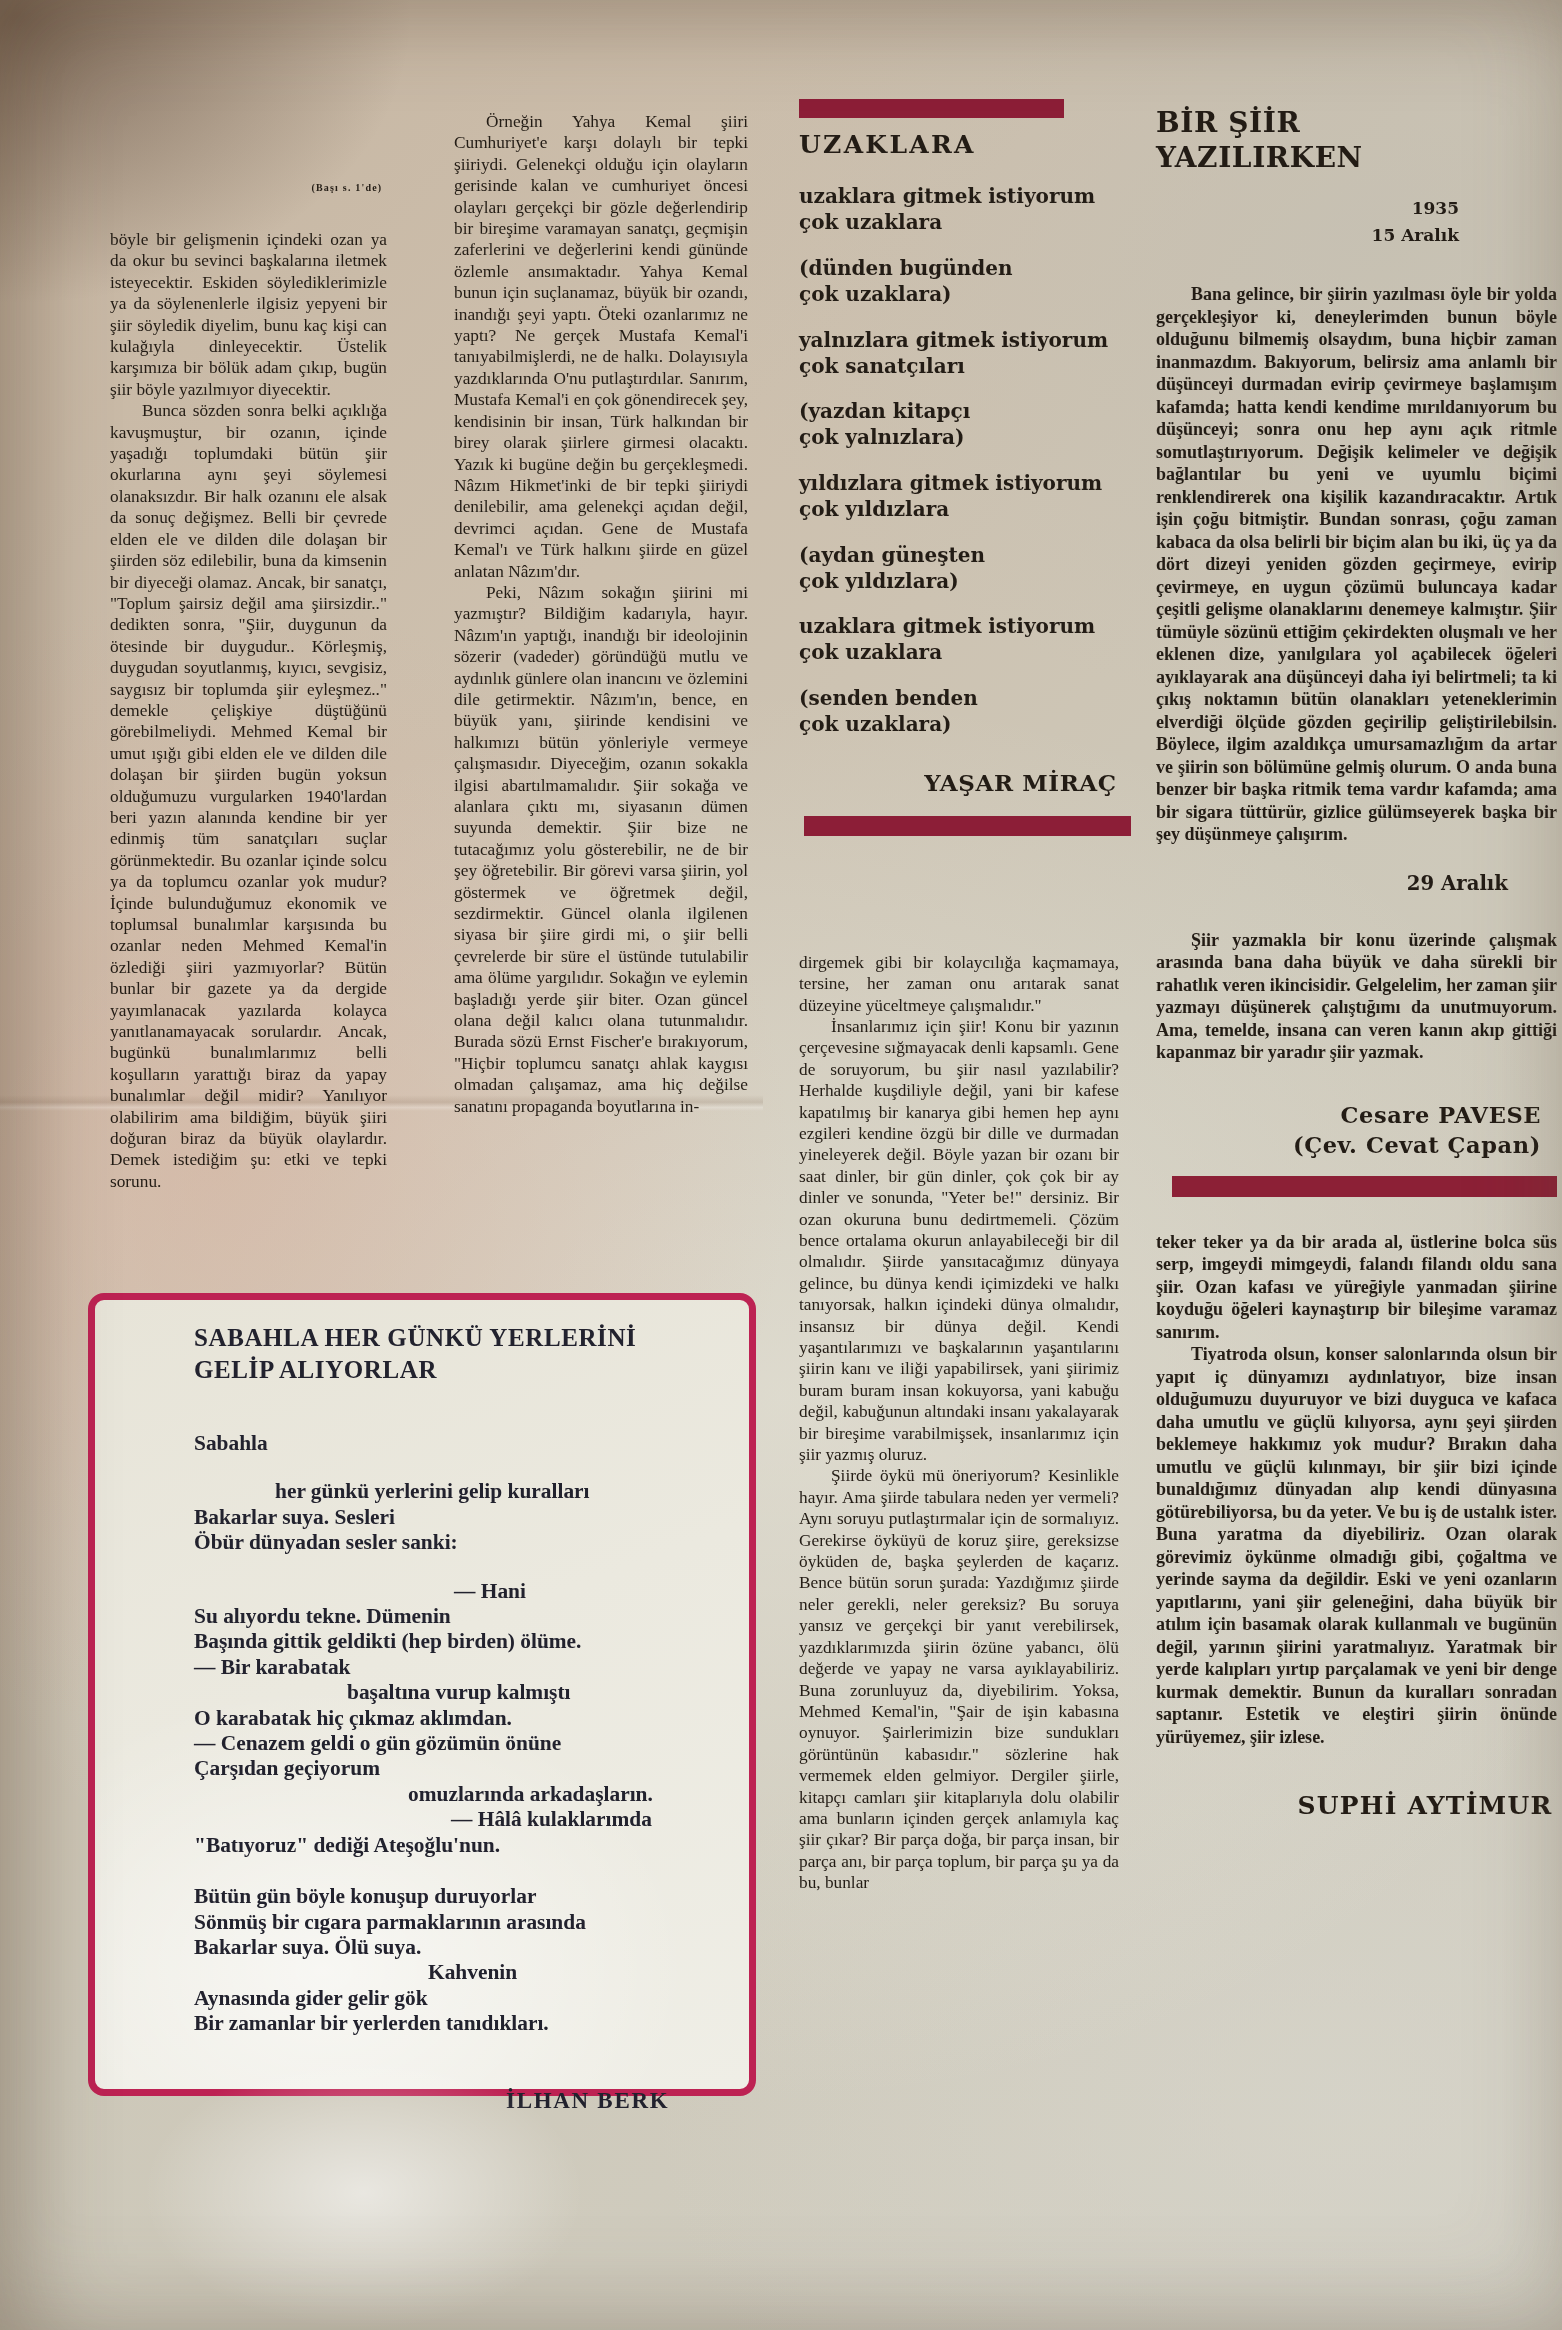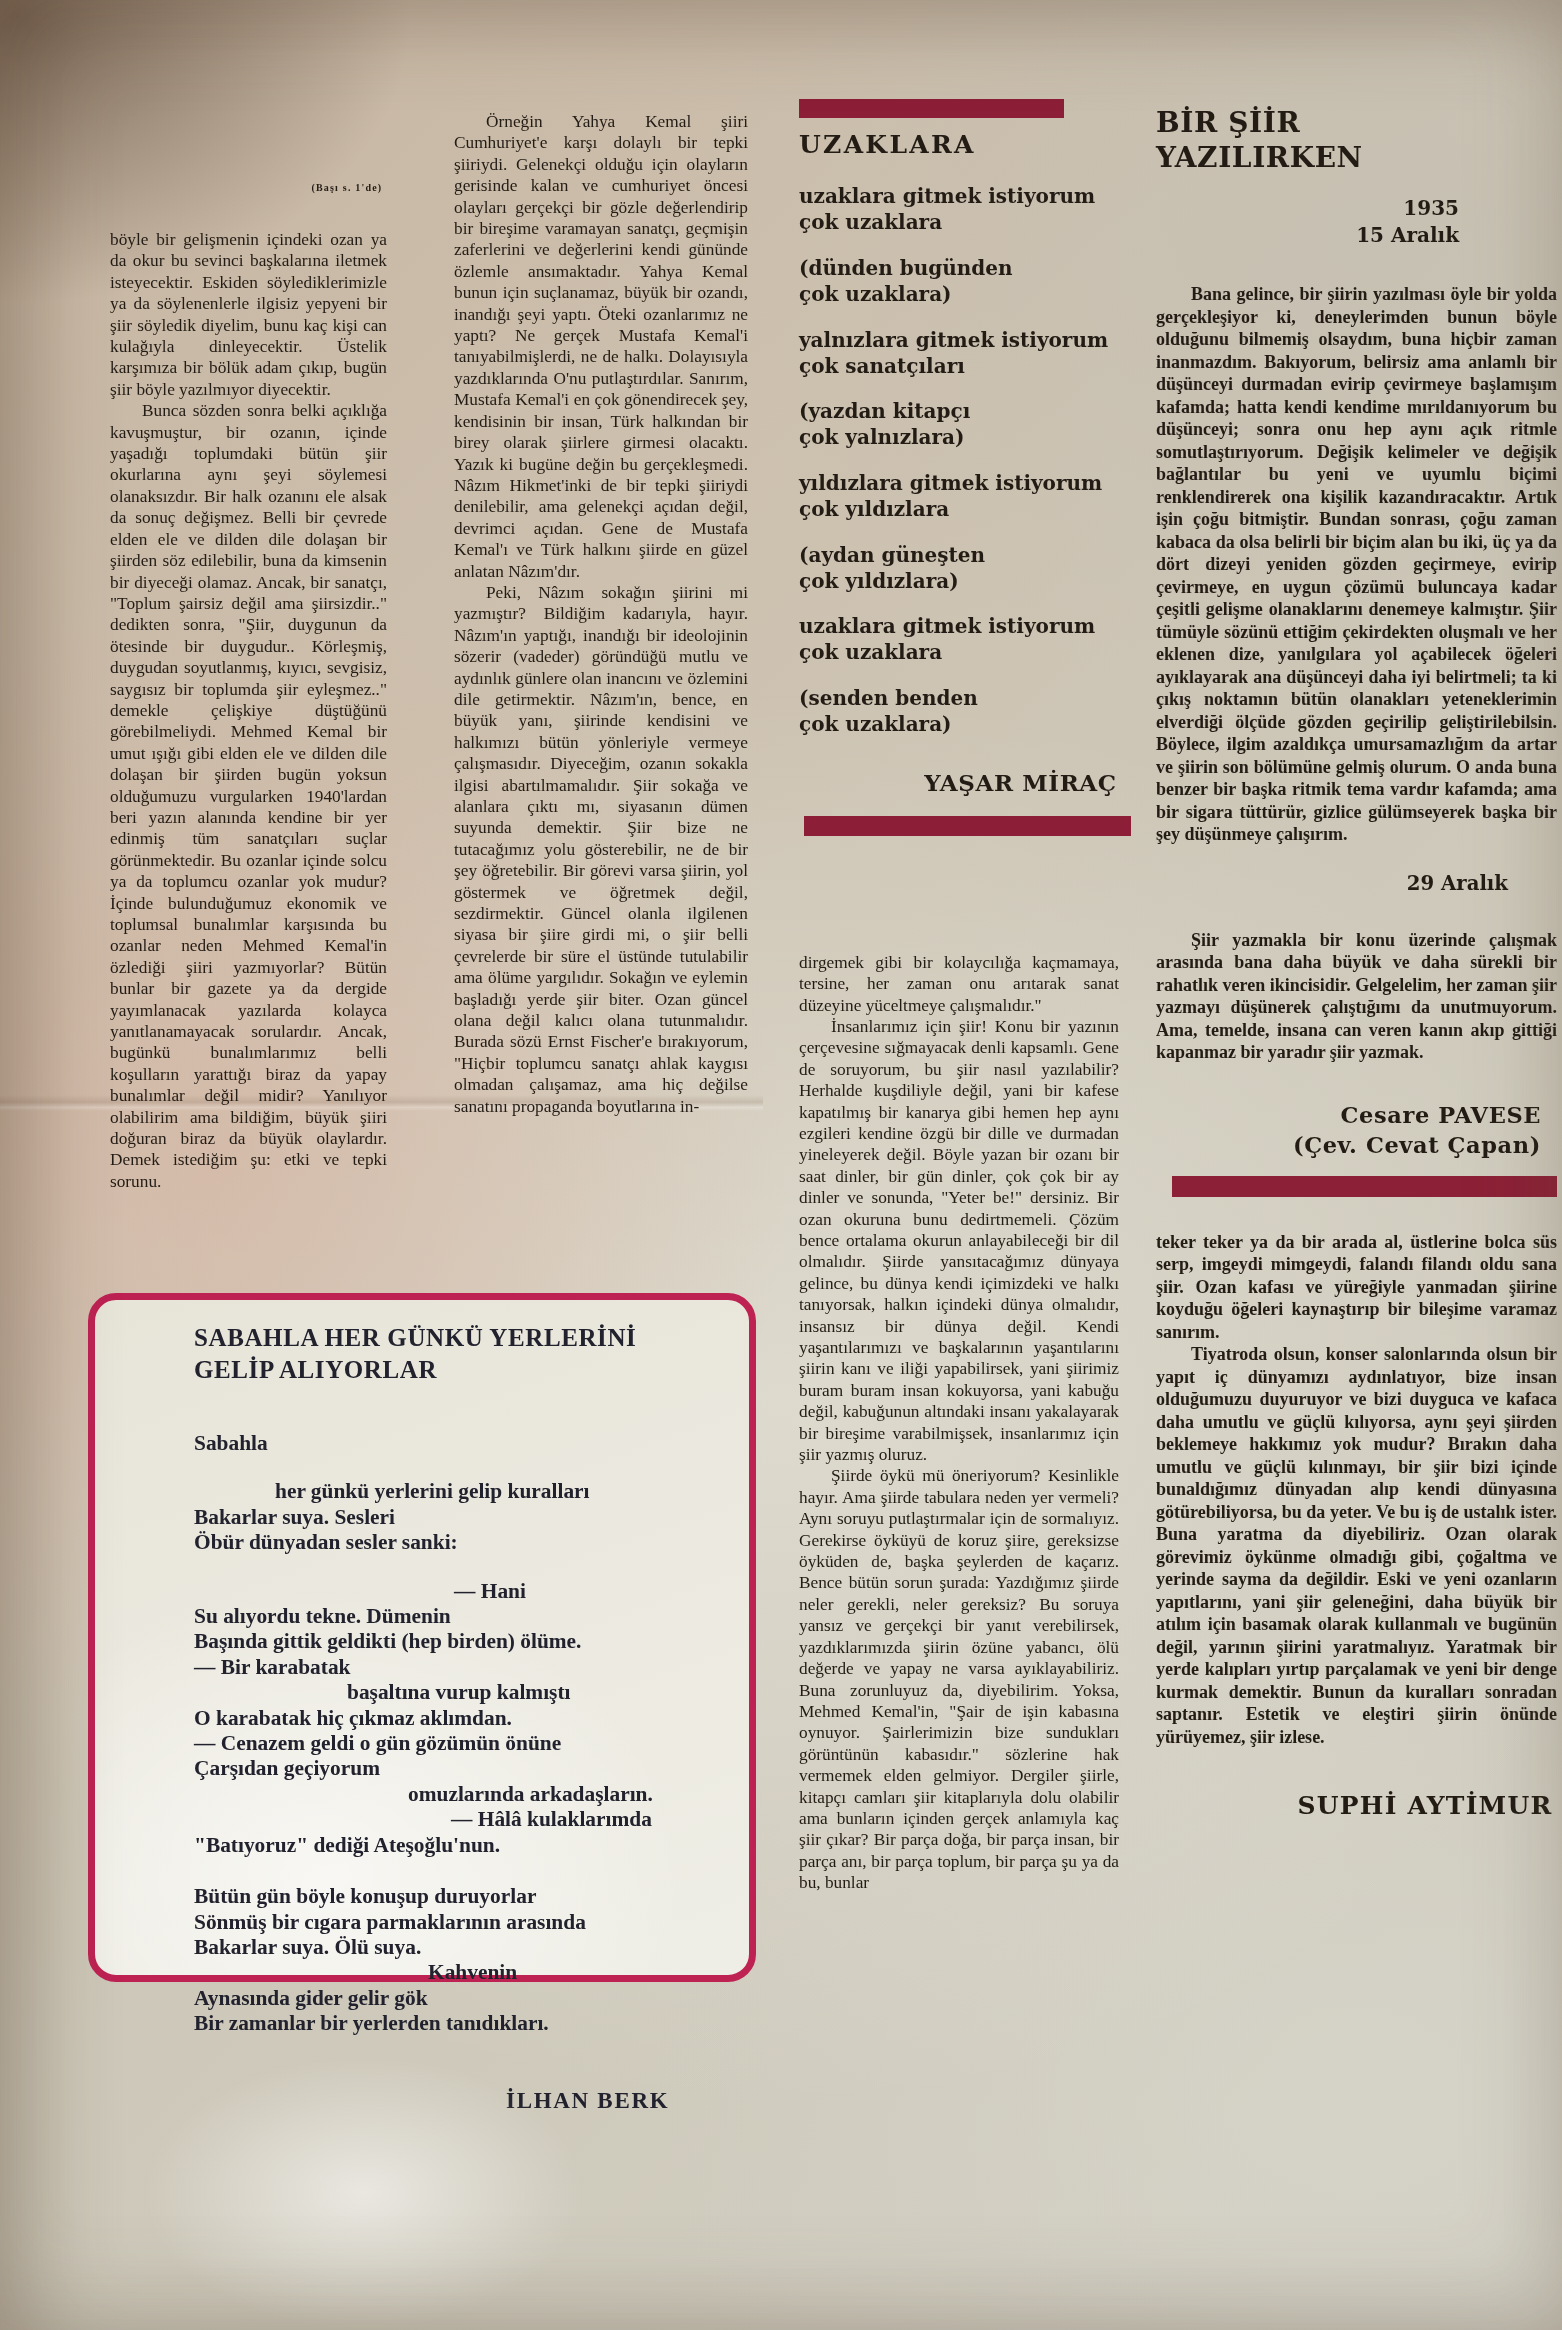--- a/index.html
+++ b/index.html
@@ -32,31 +32,31 @@
   .contnote{font-weight:700;font-size:10px;text-align:right;margin-top:87px;padding-right:4.6px;letter-spacing:1.2px;}
   .c1-body{margin-top:36px;}
   .bar{background:#8c1e37;height:18.5px;}
   .poemhead{font-family:"DejaVu Serif",serif;font-weight:700;font-size:25px;letter-spacing:2.3px;margin-top:12.7px;}
   .poem{margin-top:24px;font-weight:700;font-size:20px;line-height:26px;text-align:left;font-family:"DejaVu Serif",serif;}
   .poem p{margin:0;}
   .author{font-family:"DejaVu Serif",serif;font-weight:700;font-size:23px;text-align:right;letter-spacing:0.6px;}
   .c3-author{margin-top:32px;padding-right:2.3px;}
   .bar2{margin-top:20px;margin-left:4.6px;width:327px;height:19.7px;background:#8c1e37;}
   .c3-prose{margin-top:116px;}
-  .dates{margin-top:20px;text-align:right;padding-right:98px;font-weight:700;font-size:20px;line-height:26.6px;font-family:"DejaVu Serif",serif;}
+  .dates{margin-top:20px;text-align:right;padding-right:98px;font-weight:700;font-size:17px;line-height:26.6px;font-family:"DejaVu Serif",serif;}
   .c4-p1{margin-top:35px;}
   .date2{margin-top:26px;text-align:right;padding-right:49px;font-weight:700;font-size:19.7px;font-family:"DejaVu Serif",serif;}
   .c4-p2{margin-top:34px;}
   .c4-authors{margin-top:36px;padding-right:16px;line-height:30px;font-size:22.5px;}
   .bar4{margin-top:16px;margin-left:16px;width:385px;height:21px;background:#8c2036;}
   .c4-p3{margin-top:34px;}
   .author2{margin-top:43px;font-size:25px;letter-spacing:1.2px;padding-right:4.6px;}
   .pbox{
-    position:absolute;left:88px;top:1293px;width:668px;height:689px;box-sizing:border-box;
-    border:7px solid #bd2253;border-radius:28px;
+    position:absolute;left:88px;top:1293px;width:668px;height:803px;box-sizing:border-box;
+    border:7px solid #bd2253;border-radius:16px;
     background:radial-gradient(520px 405px at 35% 85%, rgba(255,255,255,.6), rgba(255,255,255,0) 70%),
                linear-gradient(160deg,#e7e4d8 0%,#ebe9df 45%,#efeee6 100%);
     padding:22px 23px 0 99px;
   }
   .pbox-title{font-family:"Liberation Serif",serif;font-weight:700;font-size:25px;line-height:32px;letter-spacing:0.6px;color:#22222e;}
   .pbox-poem{margin-top:45px;font-family:"Liberation Serif",serif;font-weight:700;font-size:21.4px;line-height:25.4px;color:#22222e;text-align:left;}
   .pbox-poem p{margin:0;}
   .pbox-author{margin-top:51px;padding-left:312px;font-family:"Liberation Serif",serif;font-weight:700;font-size:23px;letter-spacing:1.7px;color:#22222e;text-align:left;}
 </style>
 </head>

